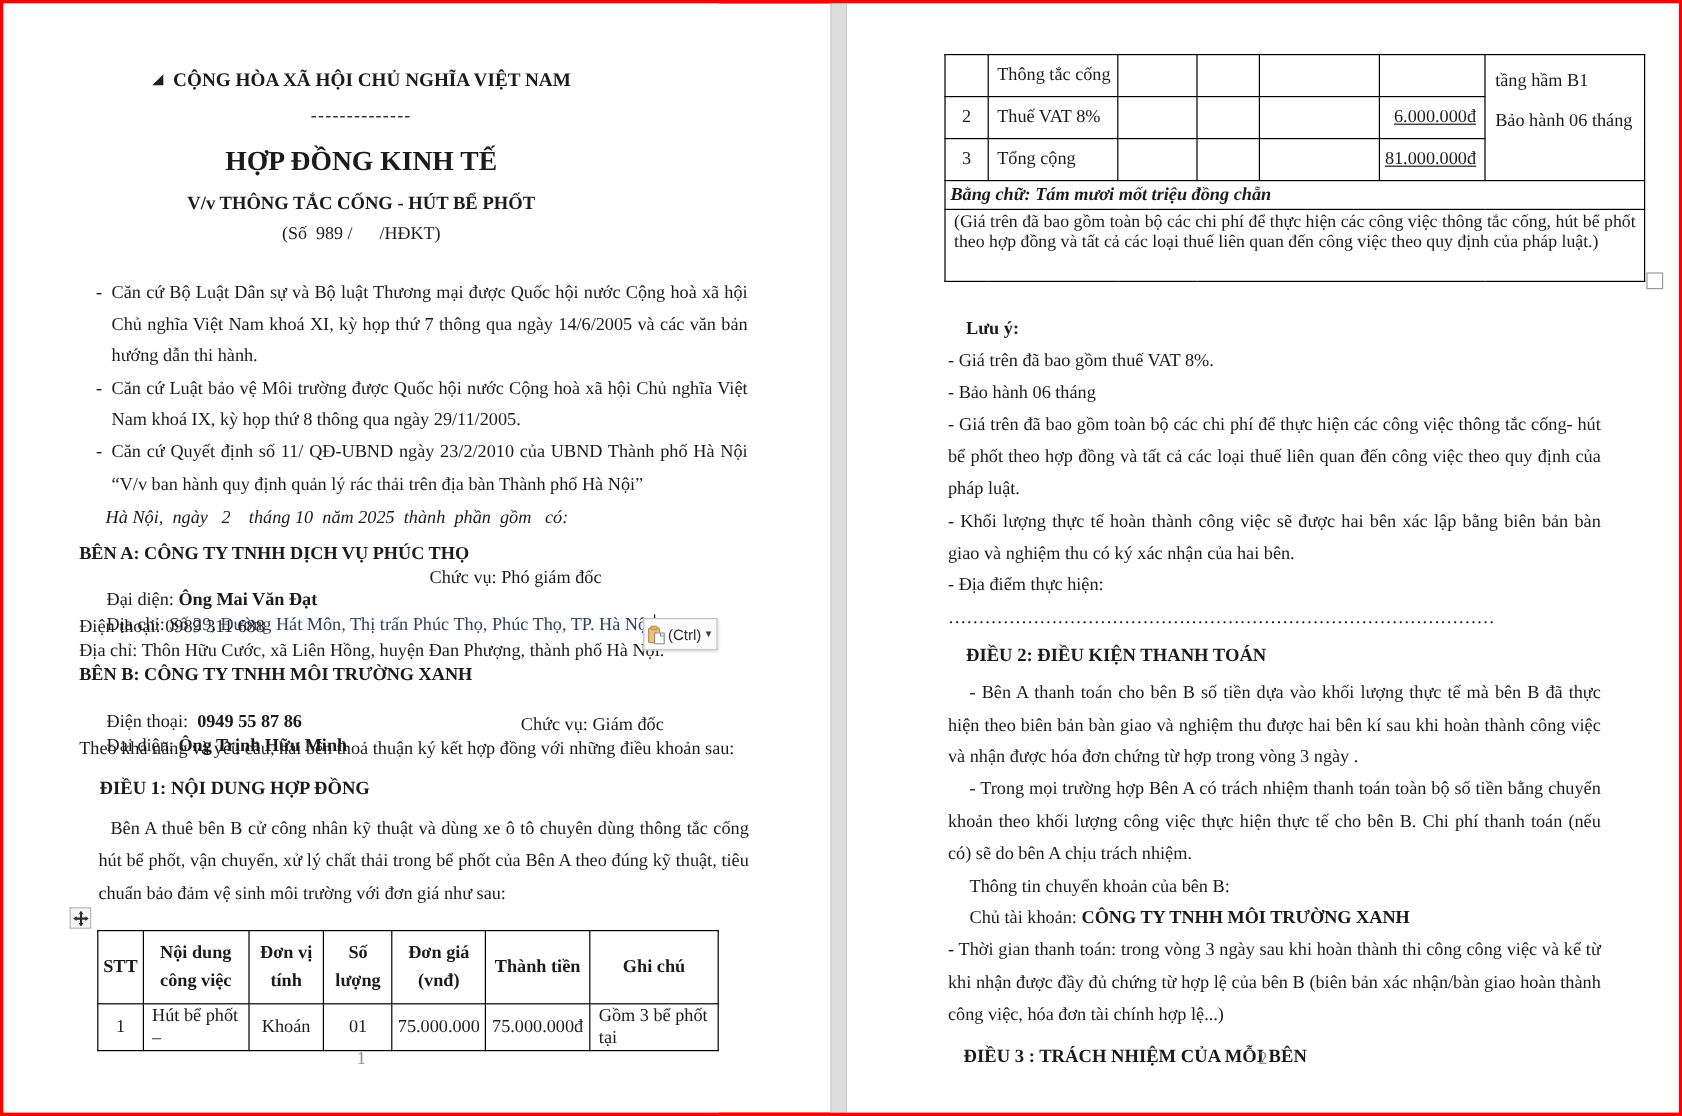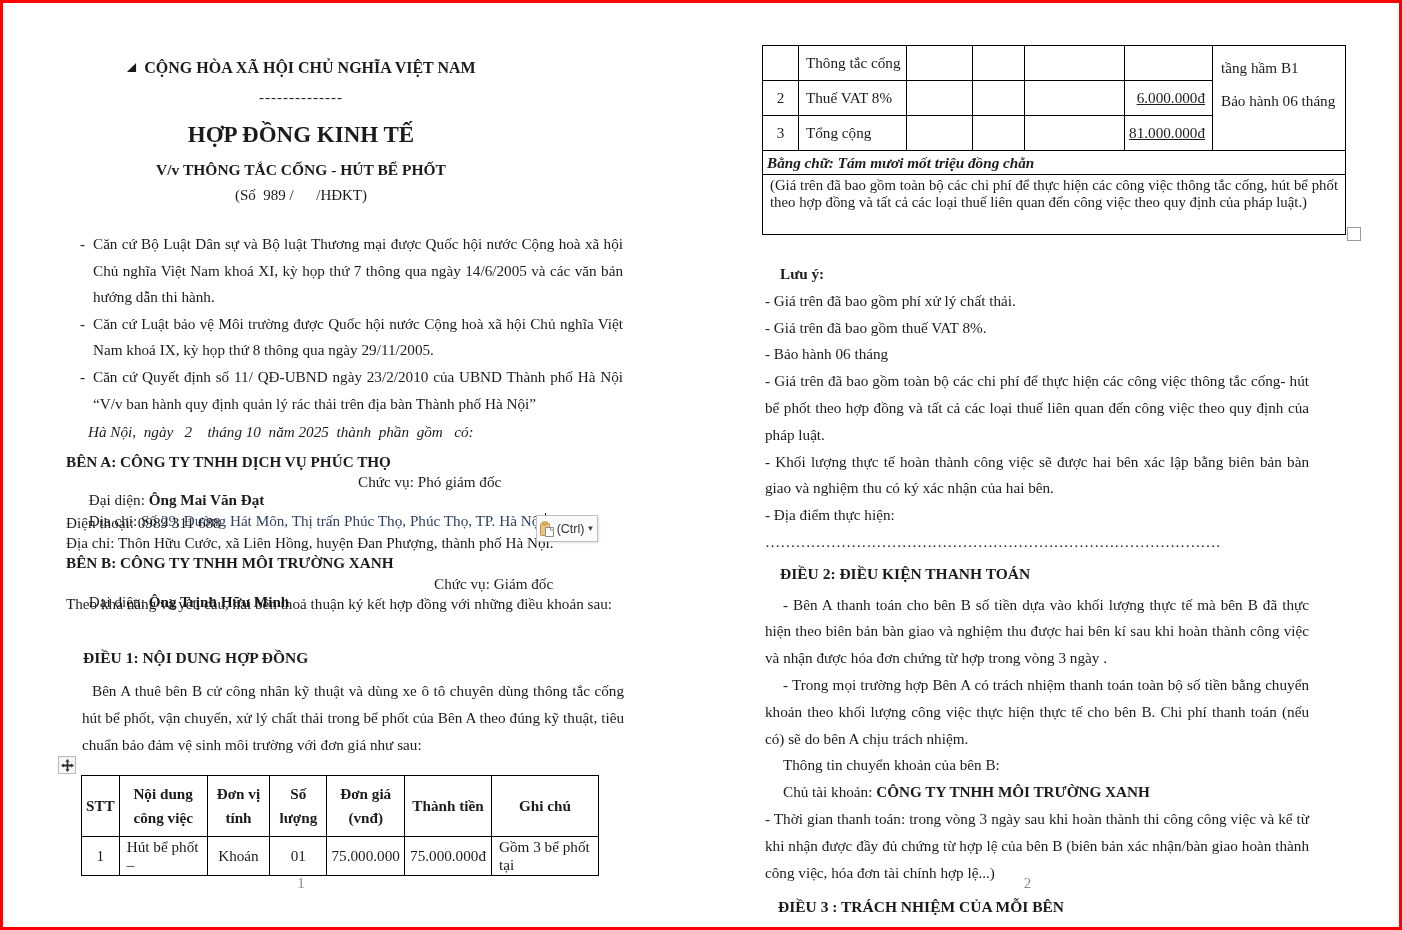--- a/index.html
+++ b/index.html
@@ -2,21 +2,21 @@
 <html><head>
 <meta charset="utf-8">
 <style>
   html,body{margin:0;padding:0;}
   body{width:1402px;height:930px;position:relative;background:#fff;overflow:hidden;
        font-family:"Liberation Serif","DejaVu Serif",serif;color:#1b1b1b;}
   *{box-sizing:border-box;}
   .frame{position:absolute;left:0;top:0;width:1402px;height:930px;border:3px solid #fe0000;}
   .page{position:absolute;top:3px;bottom:3px;background:#ffffff;}
   #page1{left:3px;width:596px;}
-  #page2{left:681px;width:693px;}
+  #page2{left:706px;width:693px;}
   .page-gap{position:absolute;top:3px;bottom:3px;left:692px;width:14px;background:#dcdcdc;
             border-left:1px solid #c8c8c8;border-right:1px solid #c8c8c8;}
   .pre{white-space:pre-wrap;}
   
   .p1-header{position:absolute;top:56px;left:40px;right:40px;text-align:center;}
   .nat-title{font-weight:bold;font-size:16px;}
   .tri-icon{display:inline-block;margin-right:7px;vertical-align:baseline;}
   .motto{font-size:15.5px;margin-top:13px;}
   .divider{font-size:15px;margin-top:12px;letter-spacing:1px;}
   .doc-title{font-size:23px;font-weight:bold;margin-top:16px;}
@@ -106,20 +106,23 @@
       <span>Đại diện: </span><span class="b">Ông Mai Văn Đạt</span>
       <span class="pos-abs" style="left:292px;">Chức vụ: Phó giám đốc</span>
     </div>
     <div class="row">
       <span>Địa chỉ: </span><span class="addr-a">Số 29, Đường Hát Môn, Thị trấn Phúc Thọ, Phúc Thọ, TP. Hà Nội</span><span class="cursor-bar"></span>
     </div>
     <div class="row">Điện thoại: 0989 311 688</div>
     <div class="row">Địa chỉ: Thôn Hữu Cước, xã Liên Hồng, huyện Đan Phượng, thành phố Hà Nội.</div>
     <div class="row b">BÊN B: CÔNG TY TNHH MÔI TRƯỜNG XANH</div>
     <div class="row">
+      <span>Điện thoại:  </span><span class="b">0949 55 87 86</span>
+    </div>
+    <div class="row">
       <span>Đại diện: </span><span class="b">Ông Trịnh Hữu Minh</span>
       <span class="pos-abs" style="left:368px;">Chức vụ: Giám đốc</span>
     </div>
     <div class="row">Theo khả năng và yêu cầu, hai bên thoả thuận ký kết hợp đồng với những điều khoản sau:</div>
   </div>
 
   <div class="paste-btn">
     <span style="display:inline-flex;">
       <svg width="15" height="16" viewBox="0 0 15 16">
         <rect x="0.5" y="2.5" width="9" height="12" rx="1" fill="#f0c179" stroke="#b9934f"></rect>
@@ -227,21 +230,20 @@
         <td colspan="7" class="pricenote">(Giá trên đã bao gồm toàn bộ các chi phí để thực hiện các công việc thông tắc cống, hút bể phốt theo hợp đồng và tất cả các loại thuế  liên quan đến công việc theo quy định của pháp luật.)</td>
       </tr>
     </tbody>
       </table>
   </div>
 
   <div class="resize-handle"></div>
 
   <div class="p2-body">
     <div class="note-head">Lưu ý:</div>
-    <div>-  Giá trên đã bao gồm phí xử lý chất thải.</div>
     <div>- Giá trên đã bao gồm thuế VAT 8%.</div>
     <div>- Bảo hành 06 tháng</div>
     <div class="jus">- Giá trên đã bao gồm toàn bộ các chi phí để thực hiện các công việc thông tắc cống- hút bể phốt theo hợp đồng và tất cả các loại thuế liên quan đến công việc theo quy định của pháp luật.</div>
     <div class="jus">-  Khối lượng thực tế hoàn thành công việc sẽ được hai bên xác lập bằng biên bản bàn giao và nghiệm thu có ký xác nhận của hai bên.</div>
     <div>- Địa điểm thực hiện: ………………………………………………………………………………</div>
 
     <div class="art-head">ĐIỀU 2: ĐIỀU KIỆN THANH TOÁN</div>
     <div class="jus ind">-  Bên A thanh toán cho bên B số tiền dựa vào khối lượng thực tế mà bên B đã thực hiện theo biên bản bàn giao và nghiệm thu được hai bên kí sau khi hoàn thành công việc và nhận được hóa đơn chứng từ hợp trong vòng 3 ngày .</div>
     <div class="jus ind">-  Trong mọi trường hợp Bên A có trách nhiệm thanh toán toàn bộ số tiền bằng chuyển khoản theo khối lượng công việc thực hiện thực tế cho bên B. Chi phí thanh toán (nếu có) sẽ do bên A chịu trách nhiệm.</div>
     <div class="ind">Thông tin chuyển khoản của bên B:</div>

